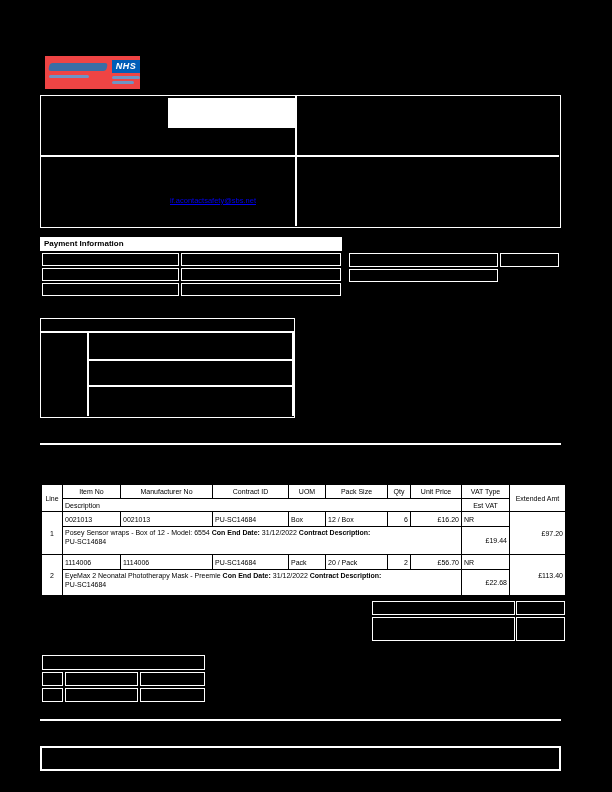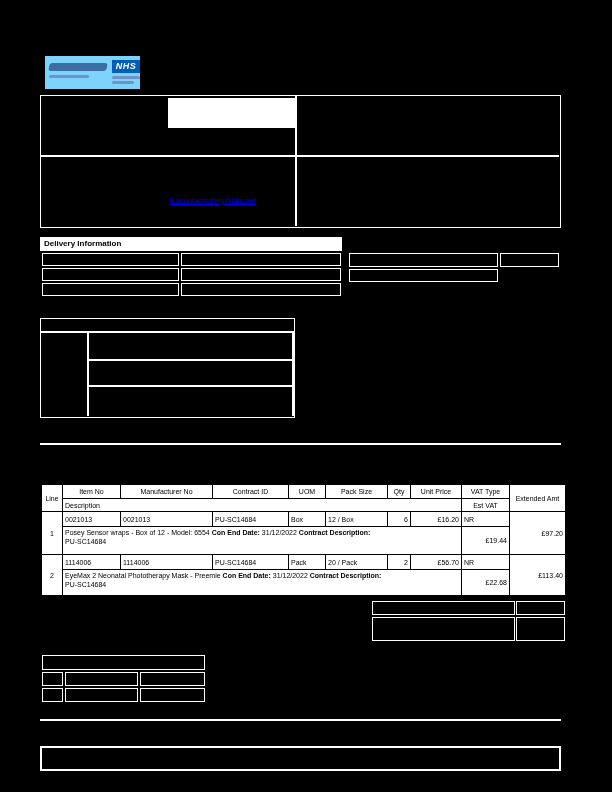--- a/index.html
+++ b/index.html
@@ -3,21 +3,21 @@
 <meta charset="utf-8">
 <style>
   * { box-sizing: border-box; }
   body { margin: 0; background: #000; font-family: "Liberation Sans", sans-serif; }
   .page { position: relative; width: 612px; height: 792px; background: #000; margin: 0 auto; overflow: hidden; }
   .whitebox { position: absolute; background: #fff; }
   .redact { position: absolute; background: #000; border: 1px solid #fff; }
   .wline { position: absolute; background: #fff; }
 
   
-  .letterhead { position: absolute; left: 45px; top: 56px; width: 95px; height: 33px; background: #7dd3fc; }
+  .letterhead { position: absolute; left: 45px; top: 56px; width: 95px; height: 33px; background: #ef4444; }
   .scriptbar { position: absolute; background: #3a6ea5; border-radius: 3px; transform: skewX(-12deg); }
   .nhs-lozenge { position: absolute; left: 67px; top: 4px; width: 28px; height: 13px; background: #005EB8;
                  color: #fff; font-weight: bold; font-style: italic; font-size: 9px; line-height: 13px;
                  text-align: center; letter-spacing: .5px; }
   .subbar { position: absolute; background: #6f94c4; border-radius: 2px; }
 
   
   .po-header { position: absolute; left: 40px; top: 95px; width: 521px; height: 133px; border: 1.5px solid #fff; background: #000; }
   .email { position: absolute; left: 129px; top: 100px; color: #0000EE; text-decoration: underline; font-size: 7.5px; cursor: pointer; }
 
@@ -58,21 +58,21 @@
   </div>
 
   <div class="po-header">
     <div class="wline" style="left:254px; top:0; width:1.5px; height:130px;"></div>
     <div class="wline" style="left:0; top:59px; width:518px; height:1.5px;"></div>
     <div class="whitebox" style="left:127px; top:2px; width:128px; height:30px;"></div>
     <a class="email">if.acontactsafety@sbs.net</a>
   </div>
 
   <div class="sec-title" style="left:40px; top:237px; width:302px;">
-    <span>Delivery Information</span>
+    <span>Payment Information</span>
   </div>
   <div class="redact" style="left:42px; top:253px; width:137px; height:13px;"></div>
   <div class="redact" style="left:181px; top:253px; width:160px; height:13px;"></div>
   <div class="redact" style="left:42px; top:268px; width:137px; height:13px;"></div>
   <div class="redact" style="left:181px; top:268px; width:160px; height:13px;"></div>
   <div class="redact" style="left:42px; top:283px; width:137px; height:13px;"></div>
   <div class="redact" style="left:181px; top:283px; width:160px; height:13px;"></div>
 
   <div class="redact" style="left:349px; top:253px; width:149px; height:14px;"></div>
   <div class="redact" style="left:500px; top:253px; width:59px; height:14px;"></div>

